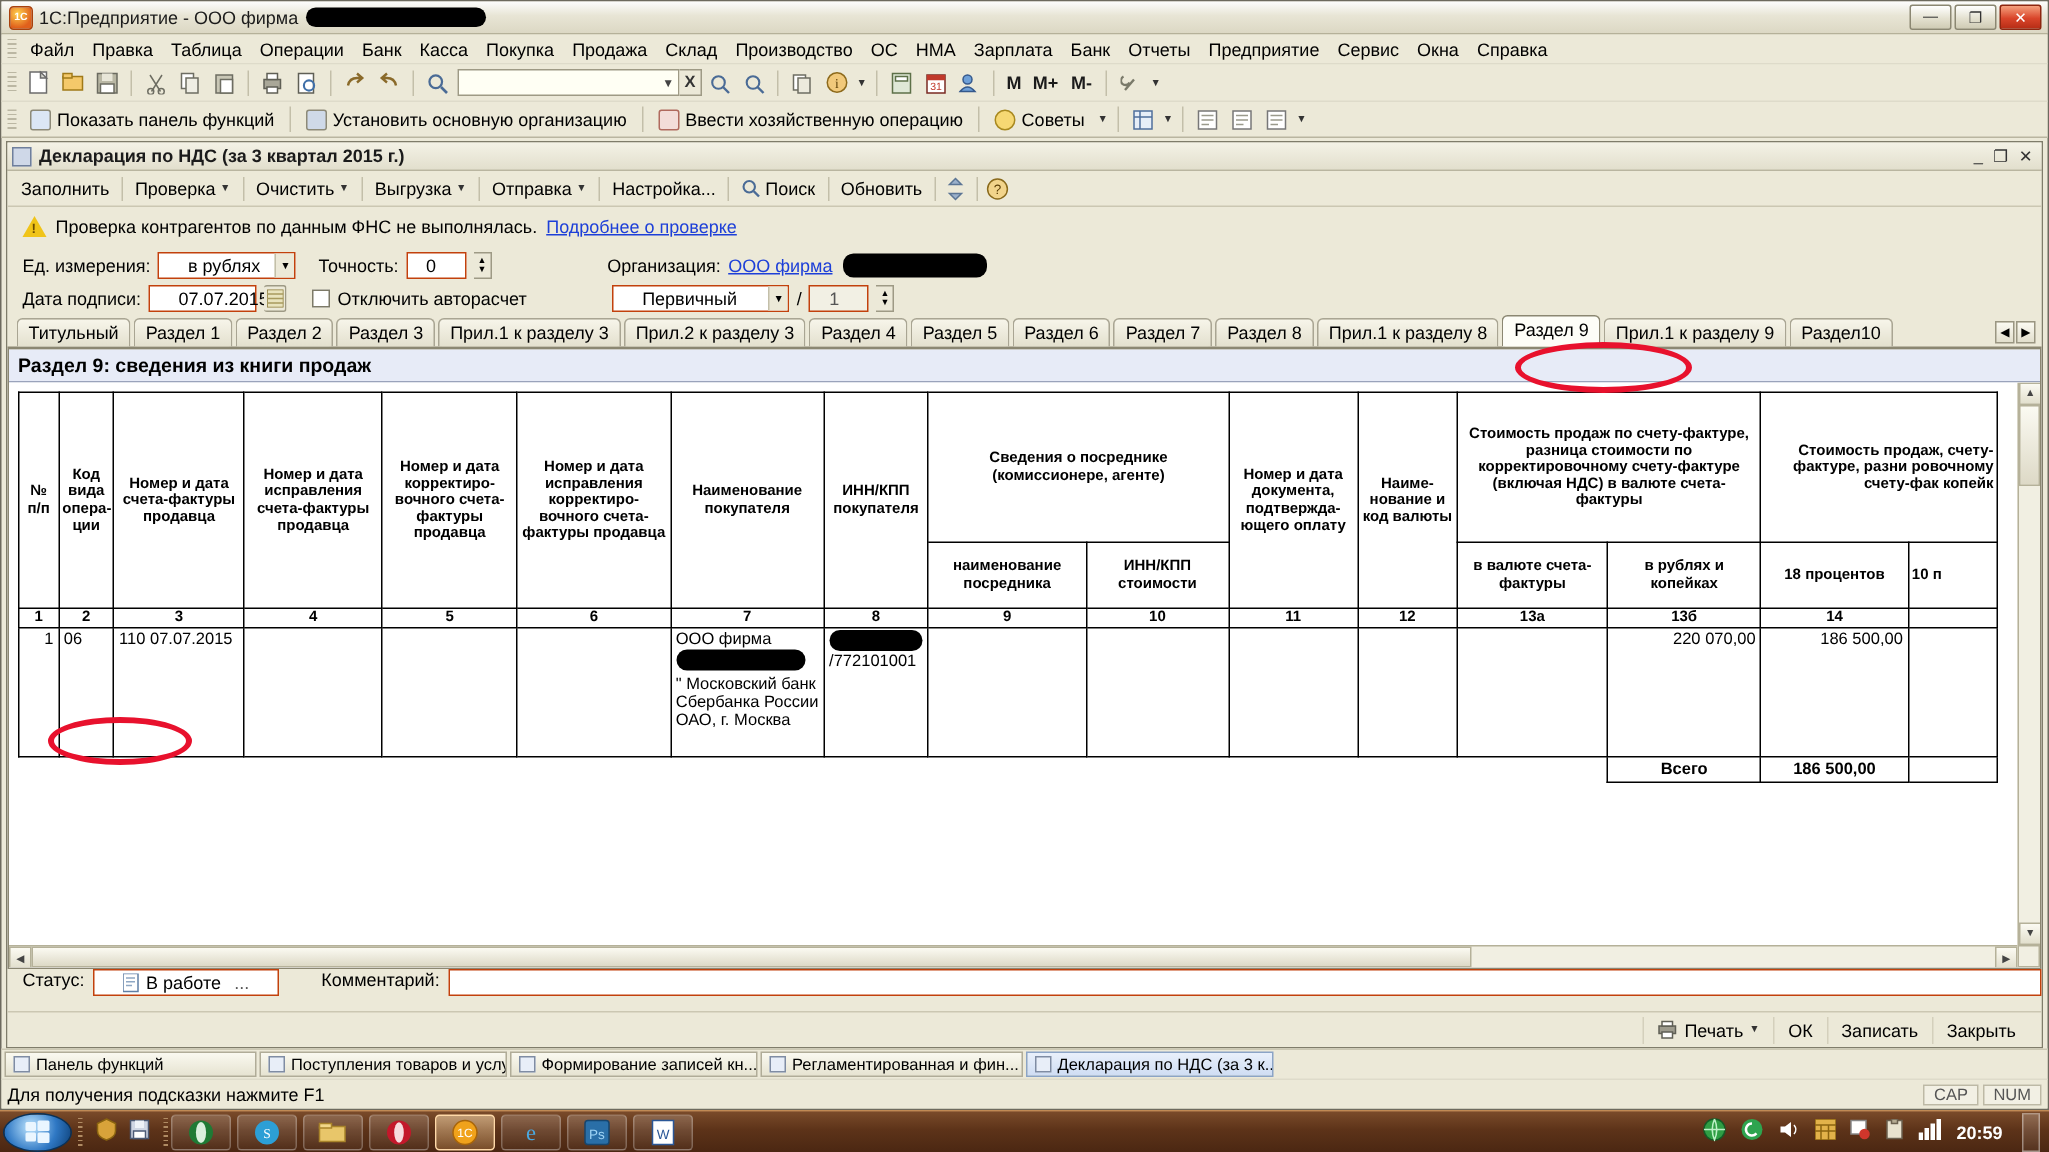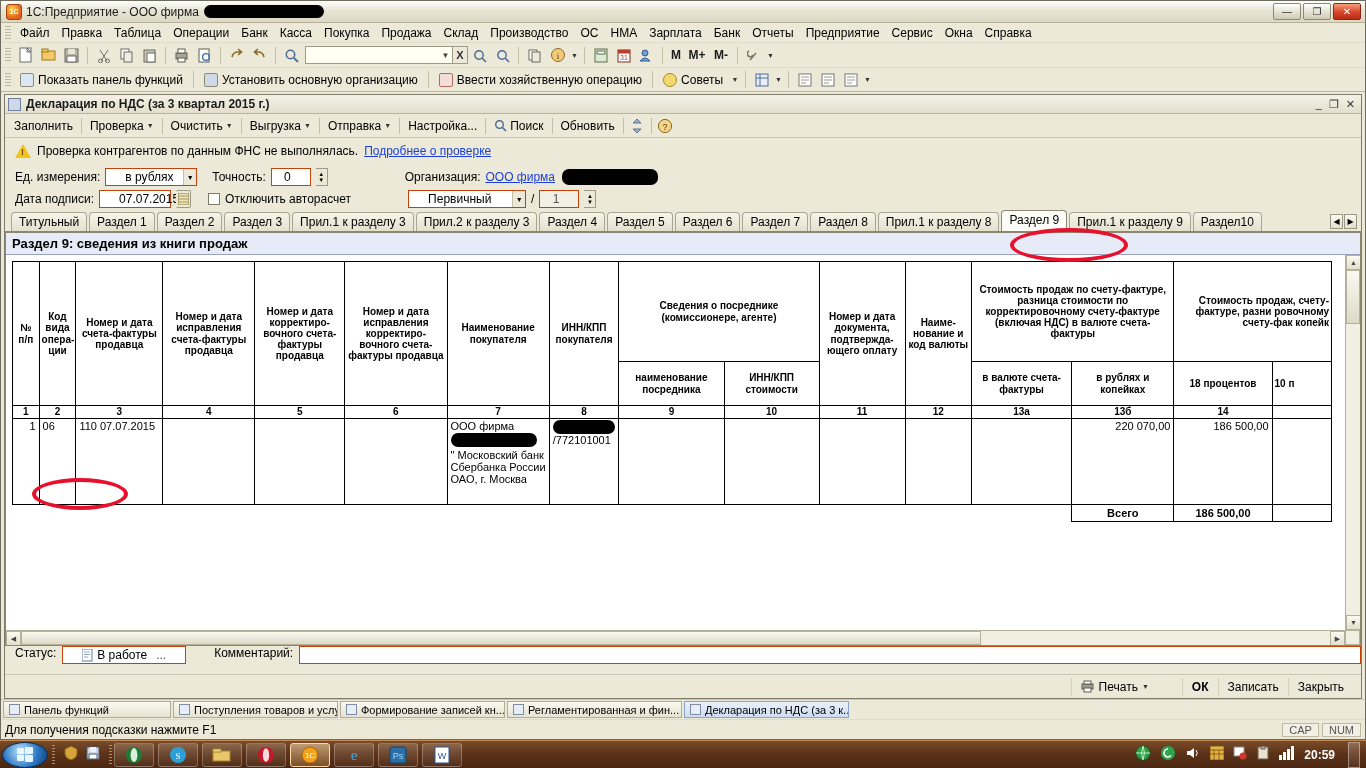--- a/index.html
+++ b/index.html
@@ -152,21 +152,21 @@
   .sbtn{width:15px;height:15px;background:linear-gradient(#fbfaf2,#e2dfcd);border:1px solid #b5b199;
         font-size:7px;display:flex;align-items:center;justify-content:center;color:#444;}
   .sthumb{background:linear-gradient(#fbfaf2,#ddd9c6);border:1px solid #b5b199;}
   .corner{position:absolute;right:0;bottom:0;width:15px;height:15px;background:#f1efe2;border:1px solid #b5b199;}
 
   
   .statusrow{flex:0 0 28px;display:flex;gap:6px;padding-left:10px;background:#ece9d8;font-size:12px;}
   .footer{flex:0 0 24px;display:flex;align-items:center;justify-content:flex-end;gap:0;background:#ece9d8;
           border-top:1px solid #cbc7b2;padding-right:8px;}
   .fbtn{padding:2px 9px;font-size:12px;display:flex;align-items:center;gap:4px;border-left:1px solid #d4d0bc;}
-  .fbtn.bold{font-weight:bold;margin-left:24px;}
+  .fbtn.bold{font-weight:normal;}
 
   
   .cbar{flex:0 0 20px;display:flex;align-items:center;background:#ece9d8;border-top:1px solid #cbc7b2;padding-left:2px;gap:2px;}
   .cbtn{height:17px;border:1px solid #b0ac98;background:linear-gradient(#faf9f0,#e6e3d1);
         display:flex;align-items:center;gap:4px;padding:0 5px;font-size:11px;white-space:nowrap;overflow:hidden;}
   .cbtn.sel{background:linear-gradient(#e9f0fb,#cfddf3);border-color:#8ba4c6;}
   .cico{width:11px;height:11px;border:1px solid #7f8ca3;background:#e8eef8;flex:0 0 11px;}
   .hintbar{flex:0 0 20px;display:flex;align-items:center;background:#ece9d8;font-size:12px;padding-left:4px;
            border-top:1px solid #dedbca;}
   .capnum{margin-left:auto;display:flex;gap:3px;padding-right:4px;justify-content:center;}

